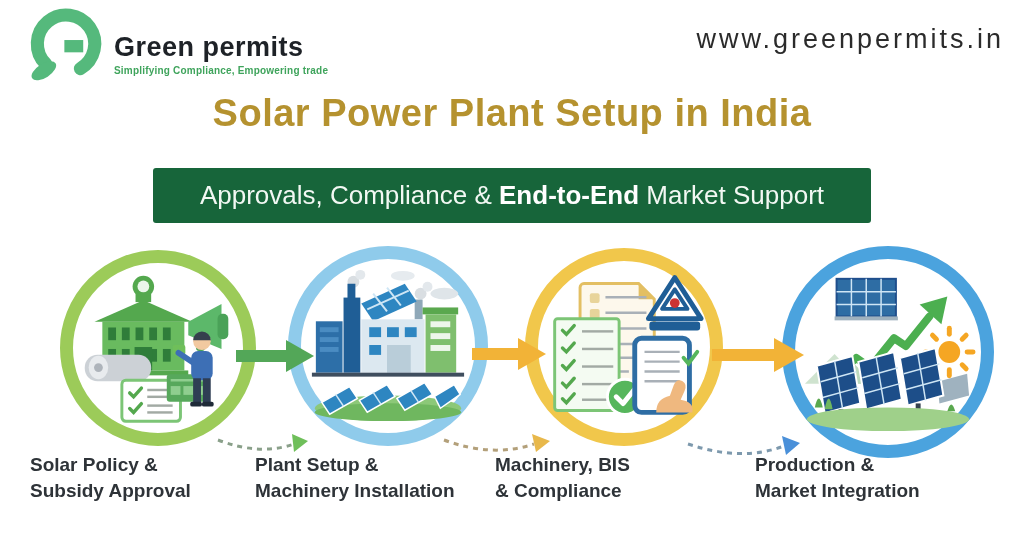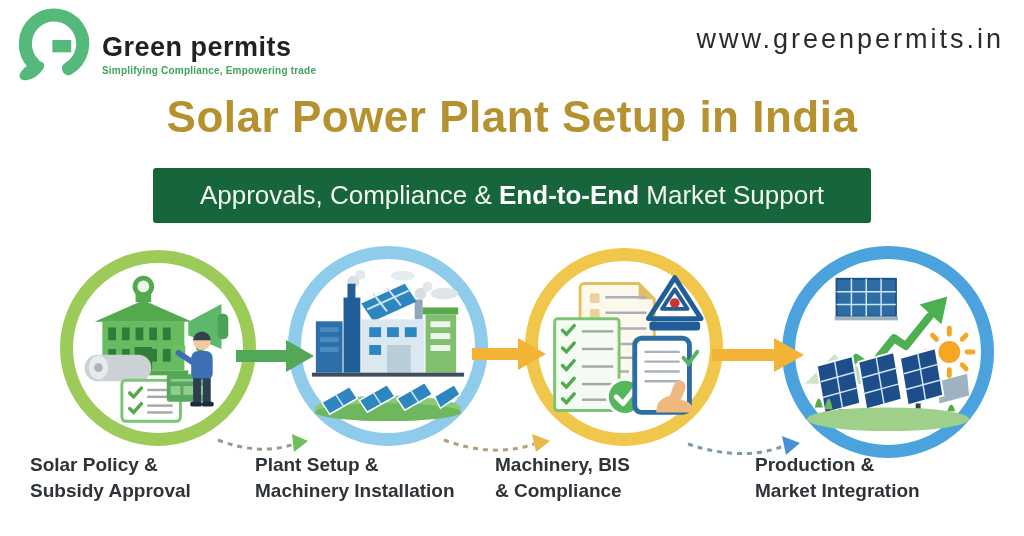--- a/index.html
+++ b/index.html
@@ -7,34 +7,34 @@
   .page {
     position: relative;
     width: 1024px;
     height: 536px;
     background: #ffffff;
     font-family: "Liberation Sans", sans-serif;
     overflow: hidden;
   }
 
   
-  .logo-wrap { position: absolute; left: 12px; top: 6px; display: flex; align-items: center; }
+  .logo-wrap { position: absolute; left: 24px; top: 6px; display: flex; align-items: center; }
   .logo-mark { width: 84px; height: 82px; }
   .logo-text { margin-left: 6px; margin-top: 14px; }
   .brand-name { font-size: 27px; font-weight: 700; color: #1e2227; letter-spacing: 0.5px; }
   .brand-tagline { font-size: 10px; font-weight: 700; color: #3fa45c; margin-top: 2px; letter-spacing: 0.2px; }
   .website-url {
     position: absolute; right: 20px; top: 24px;
     font-size: 27px; font-weight: 500; color: #2b2b2b; letter-spacing: 3px;
   }
 
   
   .page-title {
     position: absolute; left: 0; top: 92px; width: 1024px;
-    text-align: center; font-size: 44px; font-weight: 800; color: #b5922f;
+    text-align: center; font-size: 38px; font-weight: 800; color: #b5922f;
     letter-spacing: 0.5px;
   }
   .subtitle-banner {
     position: absolute; left: 153px; top: 168px; width: 718px; height: 55px;
     background: #17653a; border-radius: 3px;
     display: flex; align-items: center; justify-content: center;
     color: #f2f8f3; font-size: 26px; font-weight: 400; white-space: pre;
   }
   .subtitle-banner .bold-part { font-weight: 800; color: #ffffff; }
 

